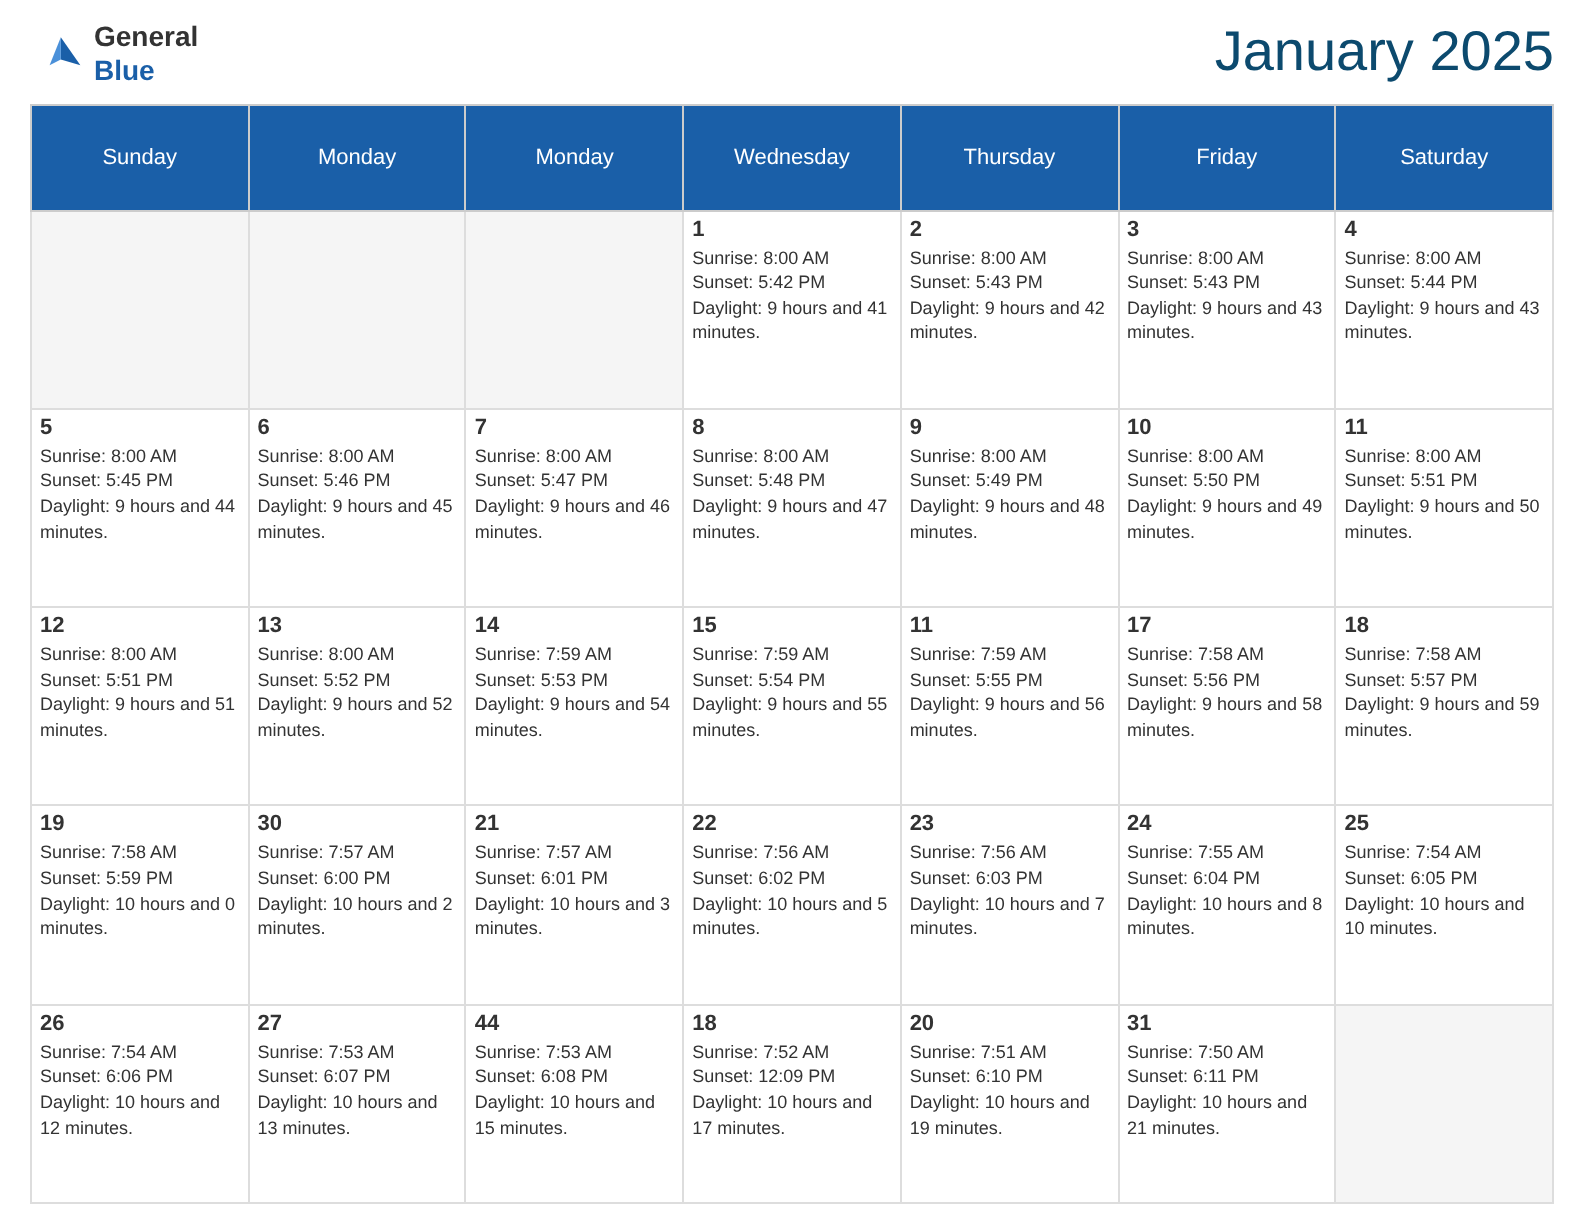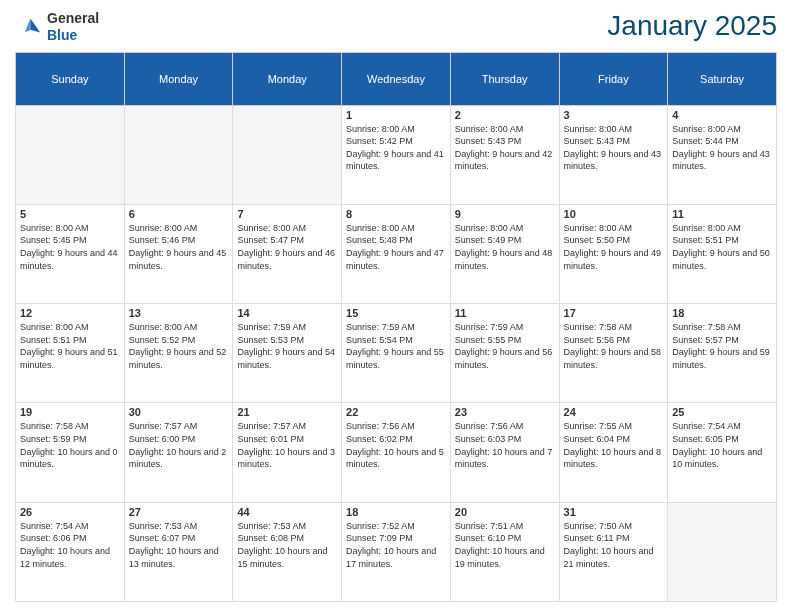--- a/index.html
+++ b/index.html
@@ -328,21 +328,21 @@
           <td>
             <span class="day-number">44</span>
             <div class="day-info">Sunrise: 7:53 AM
 Sunset: 6:08 PM
 Daylight: 10 hours
 and 15 minutes.</div>
           </td>
           <td>
             <span class="day-number">18</span>
             <div class="day-info">Sunrise: 7:52 AM
-Sunset: 7:09 PM
+Sunset: 12:09 PM
 Daylight: 10 hours
 and 17 minutes.</div>
           </td>
           <td>
             <span class="day-number">20</span>
             <div class="day-info">Sunrise: 7:51 AM
 Sunset: 6:10 PM
 Daylight: 10 hours
 and 19 minutes.</div>
           </td>

